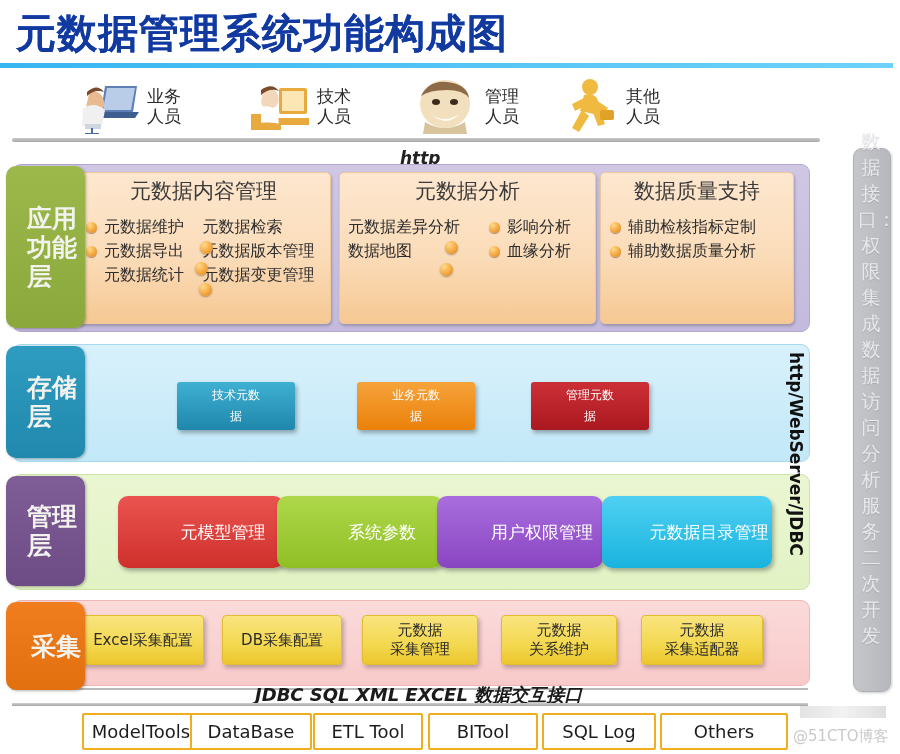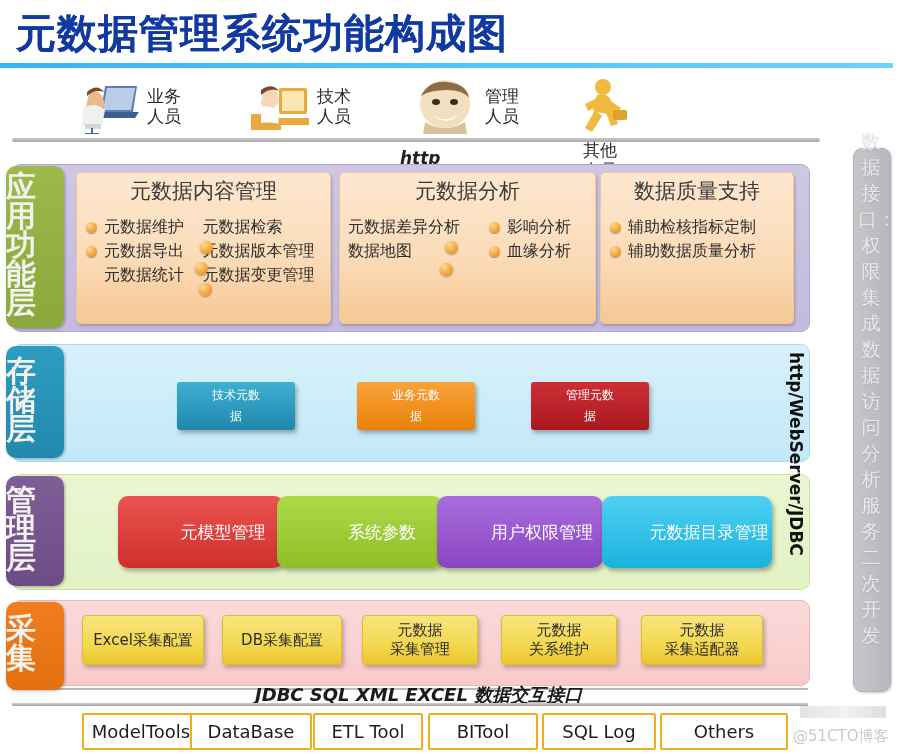--- a/index.html
+++ b/index.html
@@ -27,23 +27,23 @@
   .actor{position:absolute;top:6px;display:flex;align-items:center;gap:6px;}
   .actor-icon{width:66px;height:56px;position:relative;}
   .actor-label{font-size:17px;color:#2b2b2b;line-height:20px;text-align:center;
     font-family:"DejaVu Sans","Liberation Sans",sans-serif;}
   #actors-rule{position:absolute;left:12px;top:138px;width:808px;height:4px;
     background:linear-gradient(180deg,#c9c9c9,#a8a8a8);border-radius:2px;}
   
   .layer-band{position:absolute;border-radius:9px;}
   .layer-tab{position:absolute;left:6px;border-radius:10px;
     display:flex;flex-direction:column;align-items:center;justify-content:center;
-    color:#f2f2ee;font-size:30px;font-weight:bold;line-height:29px;
+    color:#f2f2ee;font-size:25px;font-weight:bold;line-height:29px;
     box-shadow:1px 1px 3px rgba(0,0,0,.3);z-index:4;
-    font-family:Liberation Mono, monospace;}
+    font-family:Liberation Sans, sans-serif;padding-left:21px;}
   
   #app-band{left:12px;top:164px;width:796px;height:166px;
     background:linear-gradient(180deg,#cfc7e4,#c4badd);border:1px solid #b3a7d2;}
   #app-tab{top:166px;width:58px;height:162px;
     background:linear-gradient(180deg,#9db84b,#8aa83c);}
   .app-box{position:absolute;border-radius:5px;
     background:linear-gradient(180deg,#fde7cf 0%,#fbdcb9 55%,#f6c893 100%);
     border:1px solid #eec79b;box-shadow:1px 2px 3px rgba(0,0,0,.22);
     overflow:hidden;}
   .app-box-title{text-align:center;font-size:21px;color:#3a3a3a;margin-top:4px;
@@ -181,21 +181,21 @@
         <path d="M18 36 q14 10 28 0 q-12 14 -28 0 z" fill="#fffdf5"></path>
         <path d="M12 44 q20 12 40 0 l2 12 l-44 0 z" fill="#d8c49c"></path>
       </svg>
     </div>
     <div class="actor-label">
       <span>管理</span><br>
       <span>人员</span>
     </div>
   </div>
 
-  <div class="actor" style="left:554px;flex-direction:column;">
+  <div class="actor" style="left:541px;">
     <div class="actor-icon">
       <svg width="66" height="56" viewBox="0 0 66 56">
         <circle cx="36" cy="9" r="8" fill="#f0b93f"></circle>
         <path d="M30 17 q10 -3 14 5 l-4 14 l-14 -3 z" fill="#f0b93f"></path>
         <path d="M28 32 l-10 18 l7 4 l10 -16 z" fill="#f0b93f"></path>
         <path d="M38 32 l6 16 l7 -2 l-6 -18 z" fill="#f0b93f"></path>
         <path d="M42 22 l12 8 l-4 6 l-12 -8 z" fill="#f0b93f"></path>
         <rect x="46" y="32" width="14" height="10" rx="2" fill="#e0a229"></rect>
         <path d="M30 20 l-12 6 l3 7 l12 -6 z" fill="#f0b93f"></path>
       </svg>

